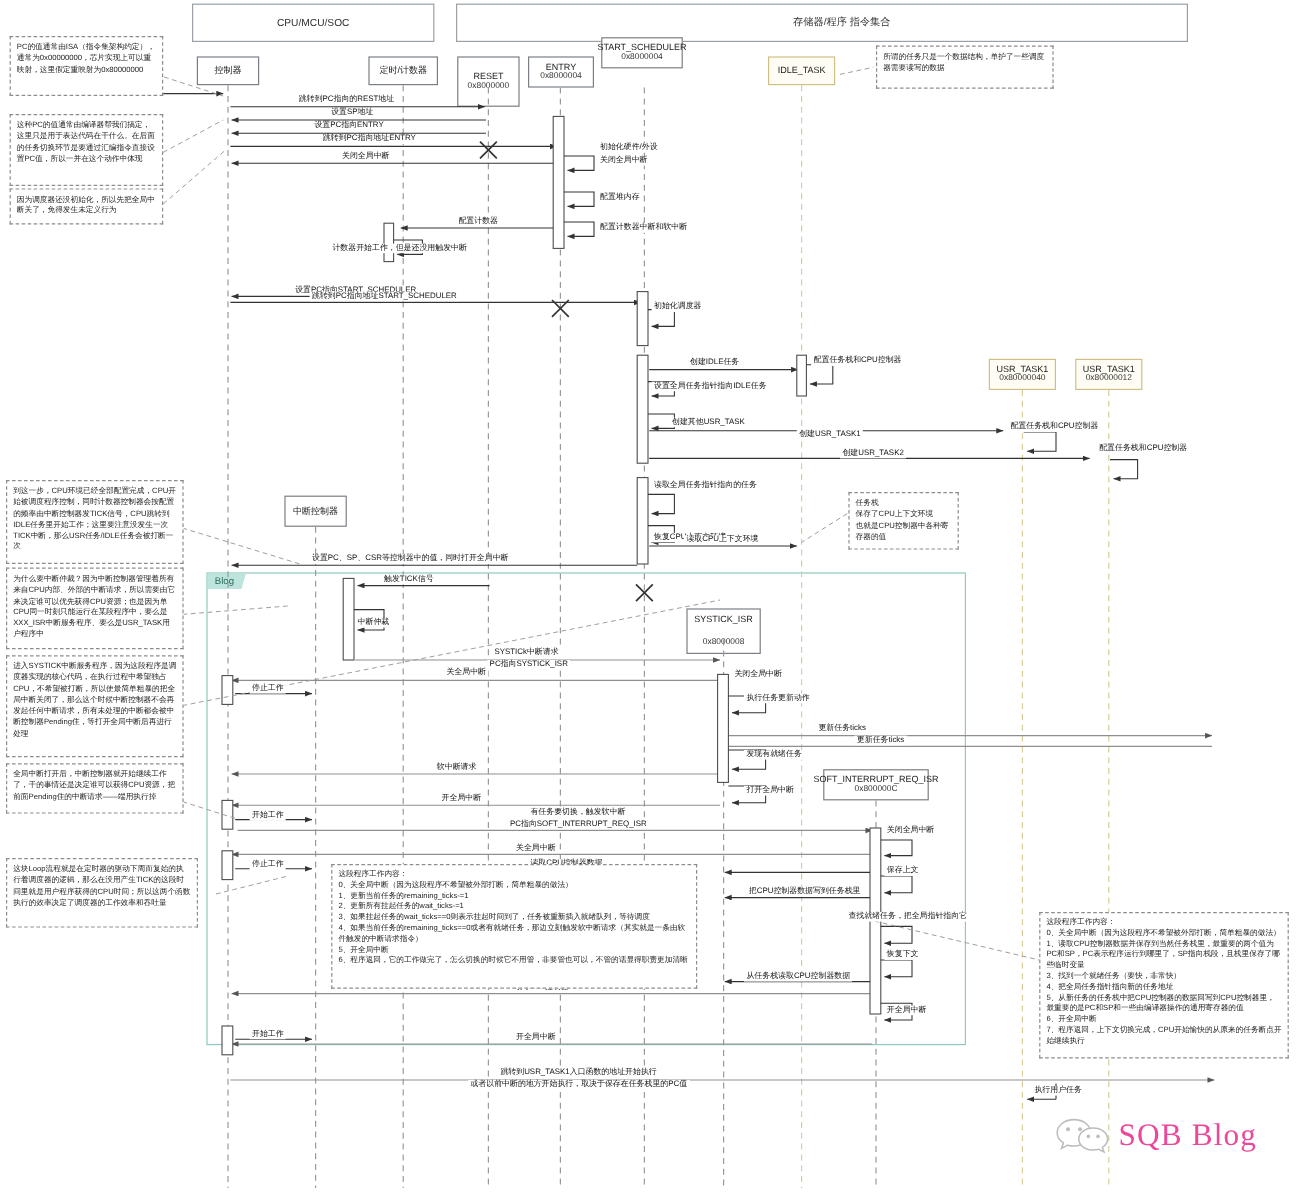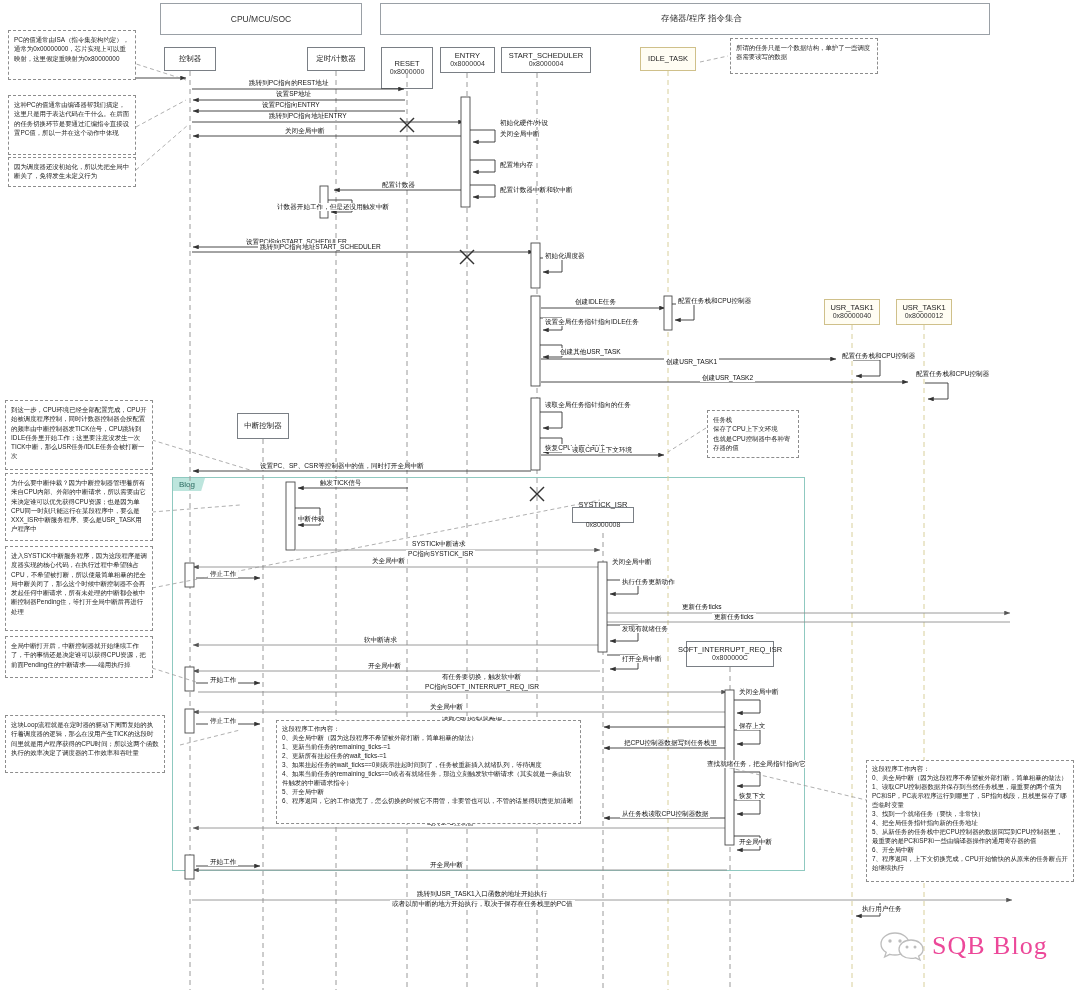--- a/index.html
+++ b/index.html
@@ -60,21 +60,21 @@
   <div class="head" style="left:381px;top:47px;width:52px;height:42px;">
     <span>RESET</span>
     <span class="addr">0x8000000</span>
   </div>
 
   <div class="head" style="left:440px;top:47px;width:55px;height:26px;">
     <span>ENTRY</span>
     <span class="addr">0x8000004</span>
   </div>
 
-  <div class="head" style="left:501px;top:47px;width:90px;height:26px;">
+  <div class="head" style="left:501px;top:31px;width:68px;height:26px;">
     <span>START_SCHEDULER</span>
     <span class="addr">0x8000004</span>
   </div>
 
   <div class="head task" style="left:640px;top:47px;width:56px;height:24px;">
     <span>IDLE_TASK</span>
   </div>
 
   <div class="head task" style="left:824px;top:299px;width:56px;height:26px;">
     <span>USR_TASK1</span>
@@ -83,21 +83,21 @@
 
   <div class="head task" style="left:896px;top:299px;width:56px;height:26px;">
     <span>USR_TASK1</span>
     <span class="addr">0x80000012</span>
   </div>
 
   <div class="head" style="left:237px;top:413px;width:52px;height:26px;">
     <span>中断控制器</span>
   </div>
 
-  <div class="head" style="left:572px;top:507px;width:62px;height:16px;gap:12px;">
+  <div class="head" style="left:572px;top:507px;width:62px;height:38px;gap:12px;">
     <span>SYSTICK_ISR</span>
     <span class="addr">0x8000008</span>
   </div>
 
   <div class="head" style="left:686px;top:641px;width:88px;height:26px;">
     <span>SOFT_INTERRUPT_REQ_ISR</span>
     <span class="addr">0x800000C</span>
   </div>
 
   <div id="loop-frag" style="left:172px;top:477px;width:633px;height:394px;"></div>

